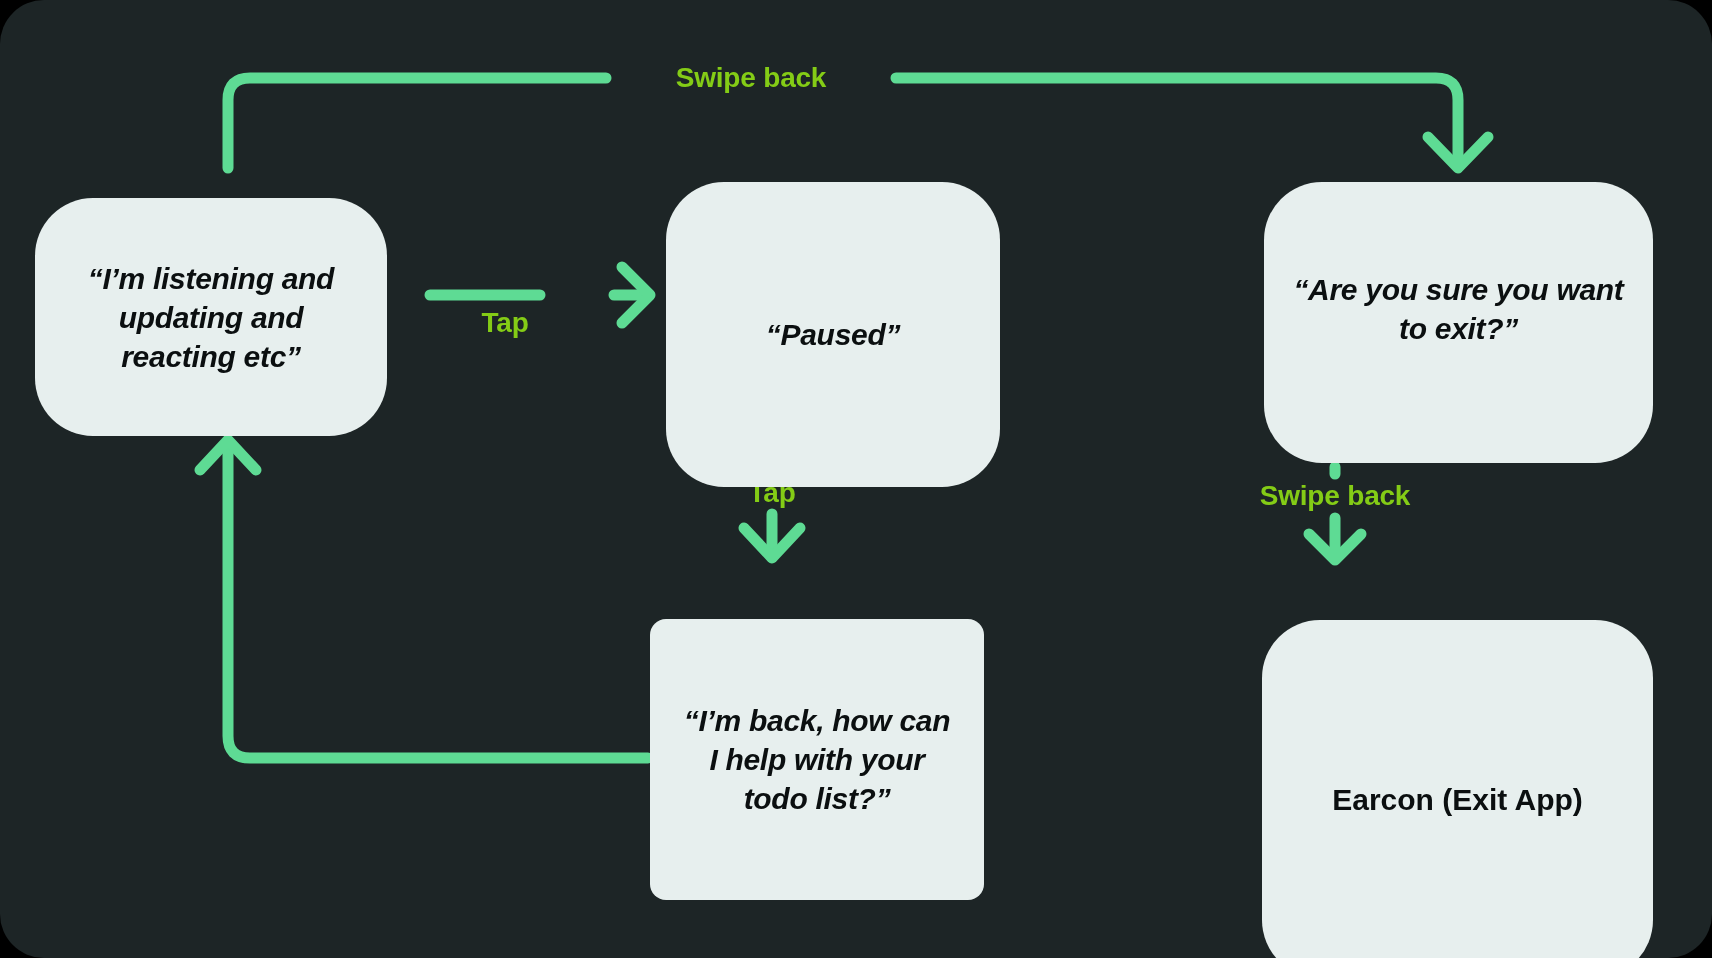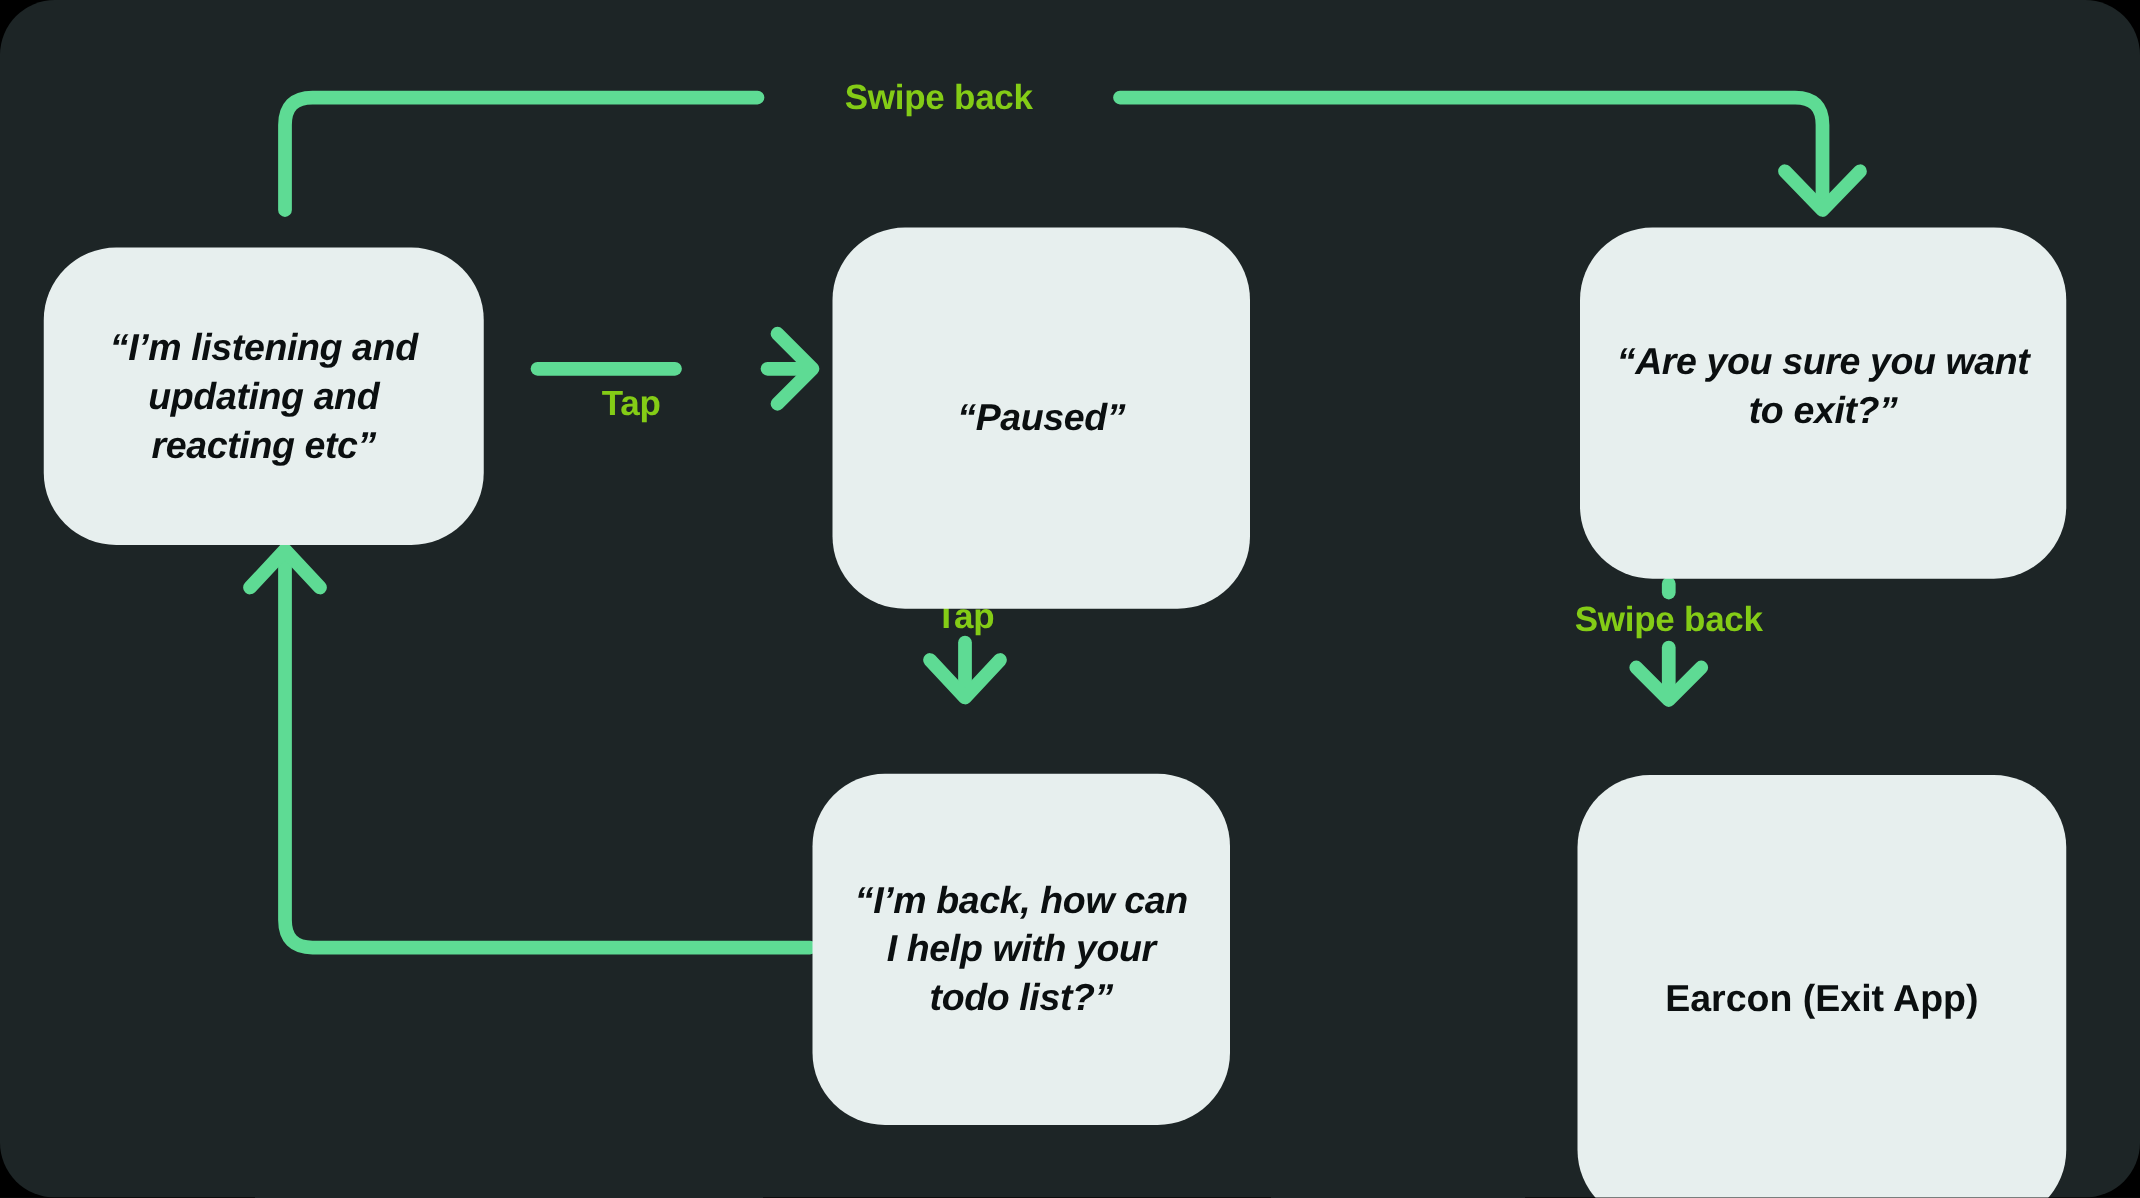--- a/index.html
+++ b/index.html
@@ -67,21 +67,21 @@
 
   .node-label.plain {
     font-style: normal;
     letter-spacing: 0px;
   }
 
   
   #node-listening  { left: 35px;   top: 198px; width: 352px; height: 238px; }
   #node-paused     { left: 650px;  top: 182px; width: 334px; height: 305px; margin-left: 16px; }
   #node-confirm    { left: 1264px; top: 182px; width: 389px; height: 281px; }
-  #node-back       { left: 650px;  top: 619px; width: 334px; height: 281px; }
+  #node-back       { left: 650px;  top: 619px; width: 334px; height: 281px; border-radius: 16px; }
   #node-earcon     { left: 1262px; top: 620px; width: 391px; height: 358px; }
 
   #node-confirm .node-label { transform: translateY(-14px); }
 
   
   .edge-label {
     position: absolute;
     color: #84cc16;
     font-family: "Liberation Sans", sans-serif;
     font-size: 28px;

